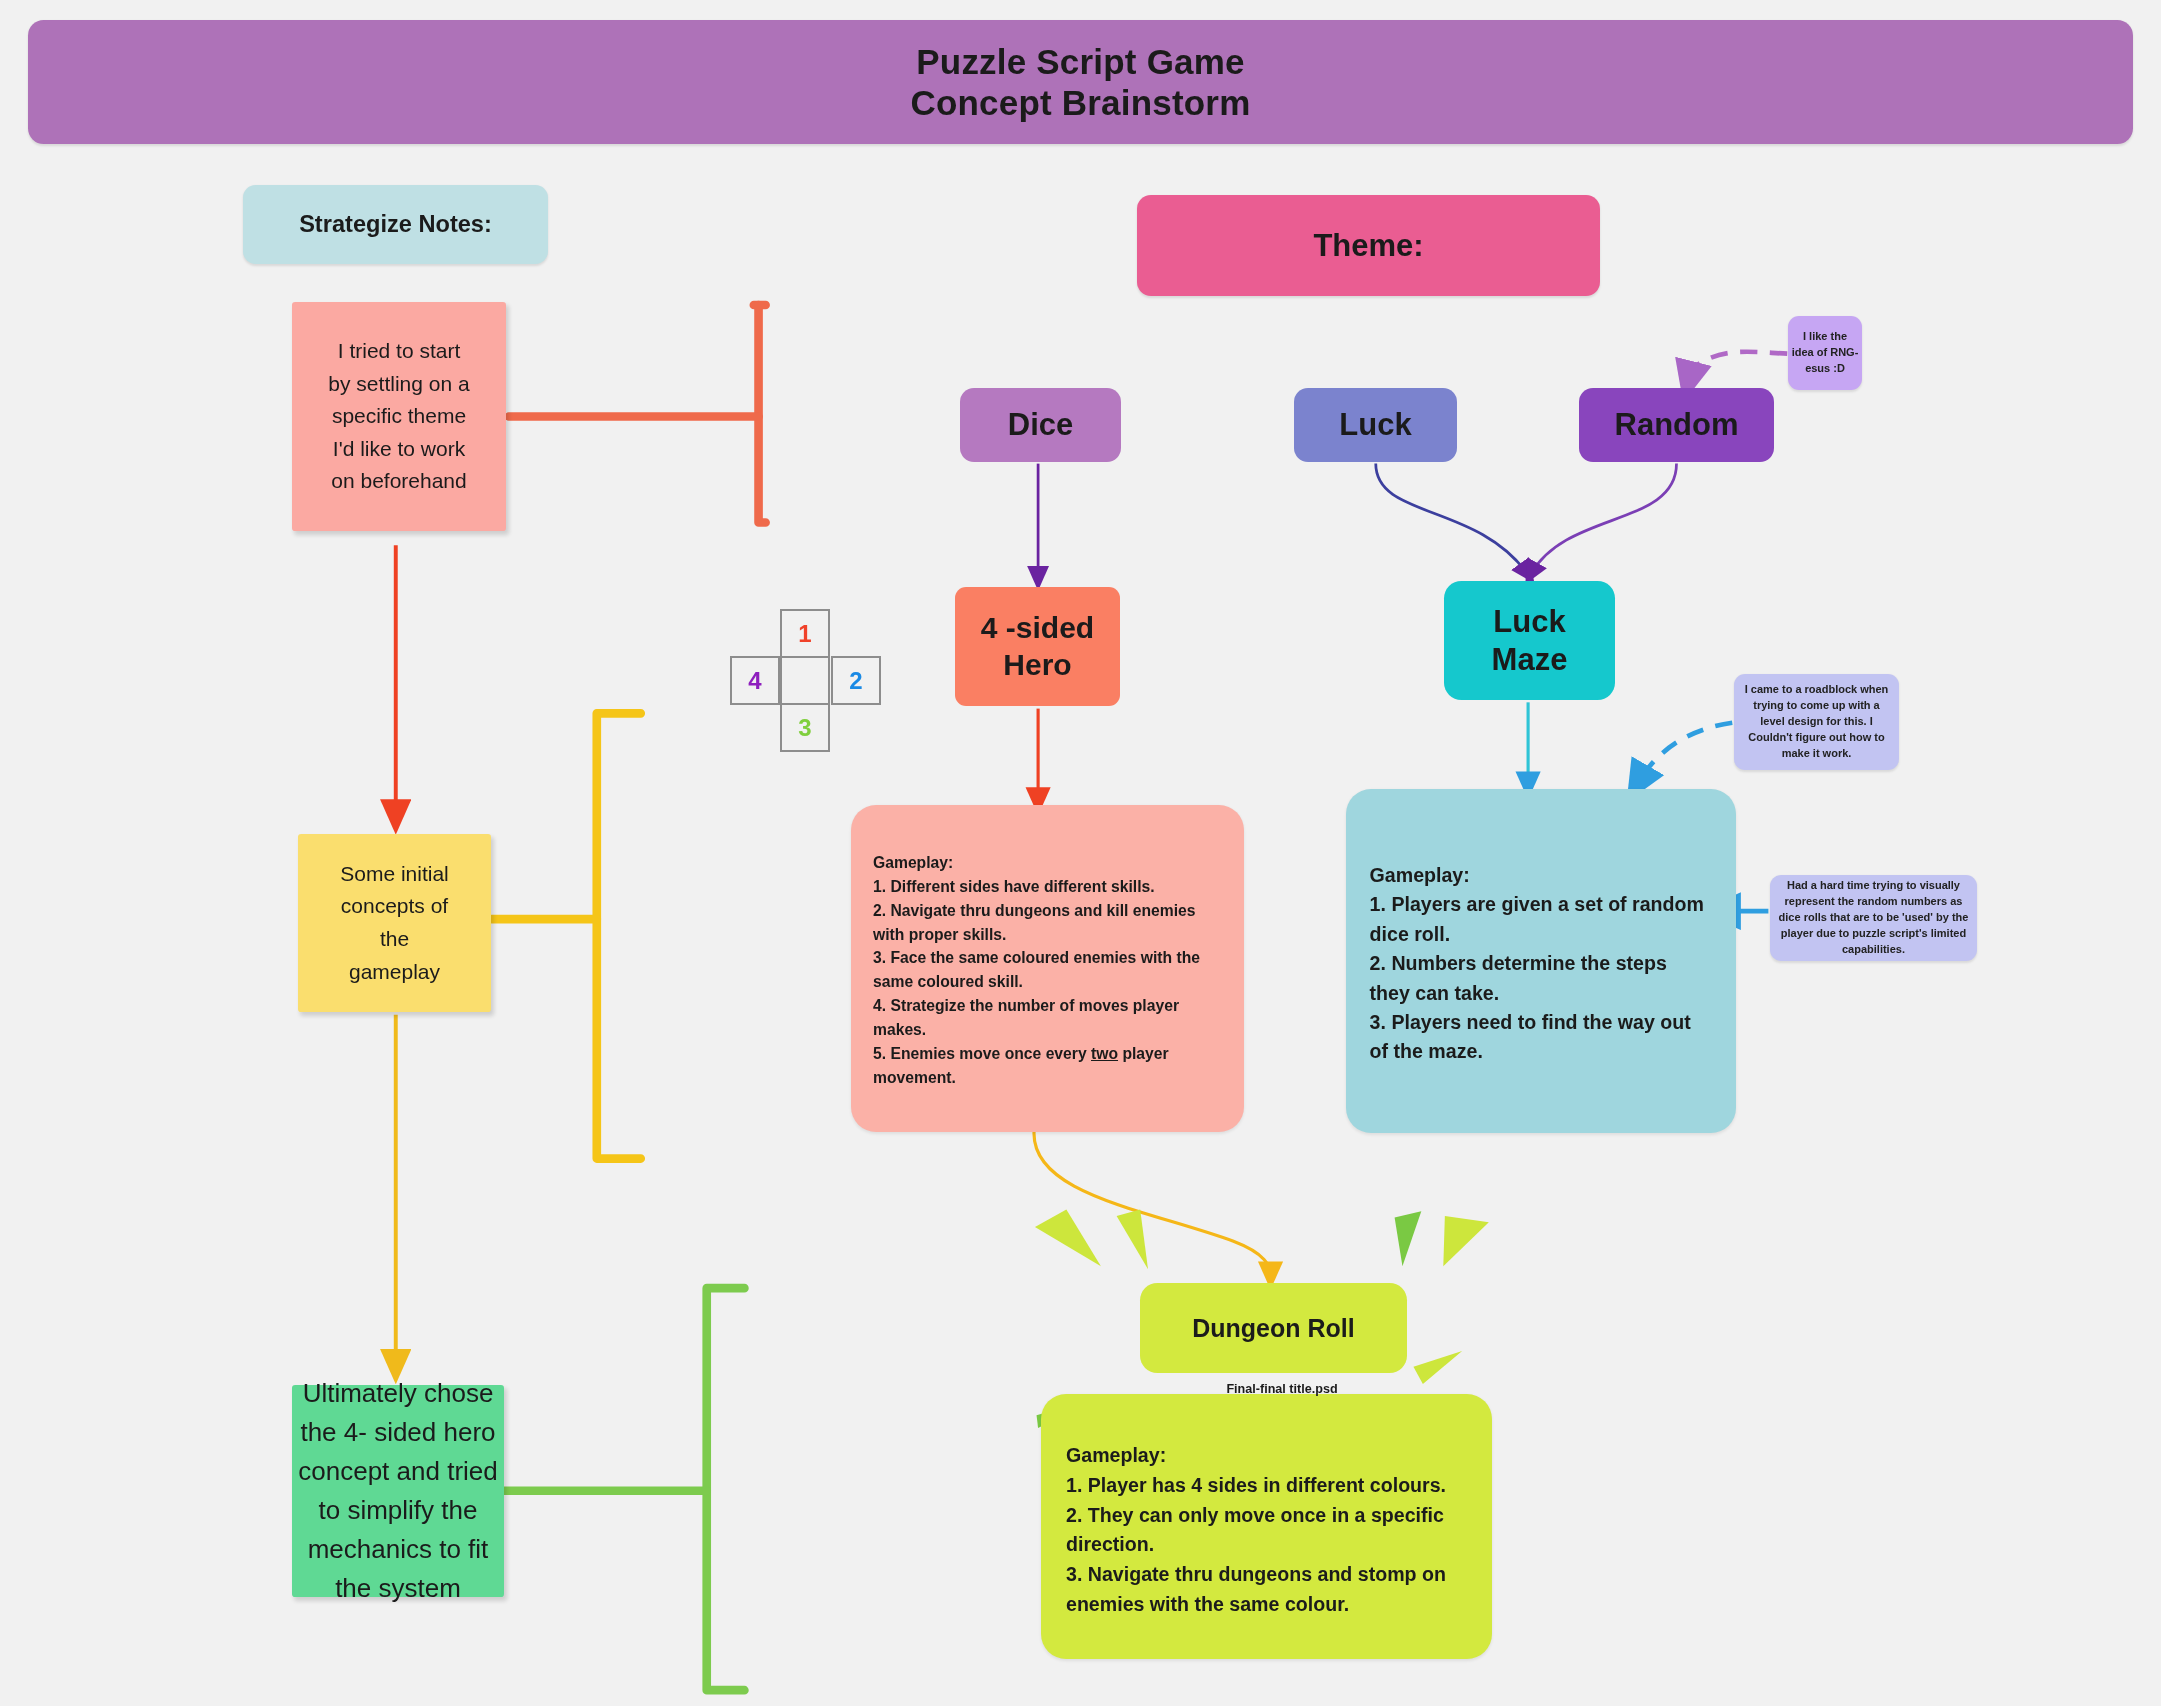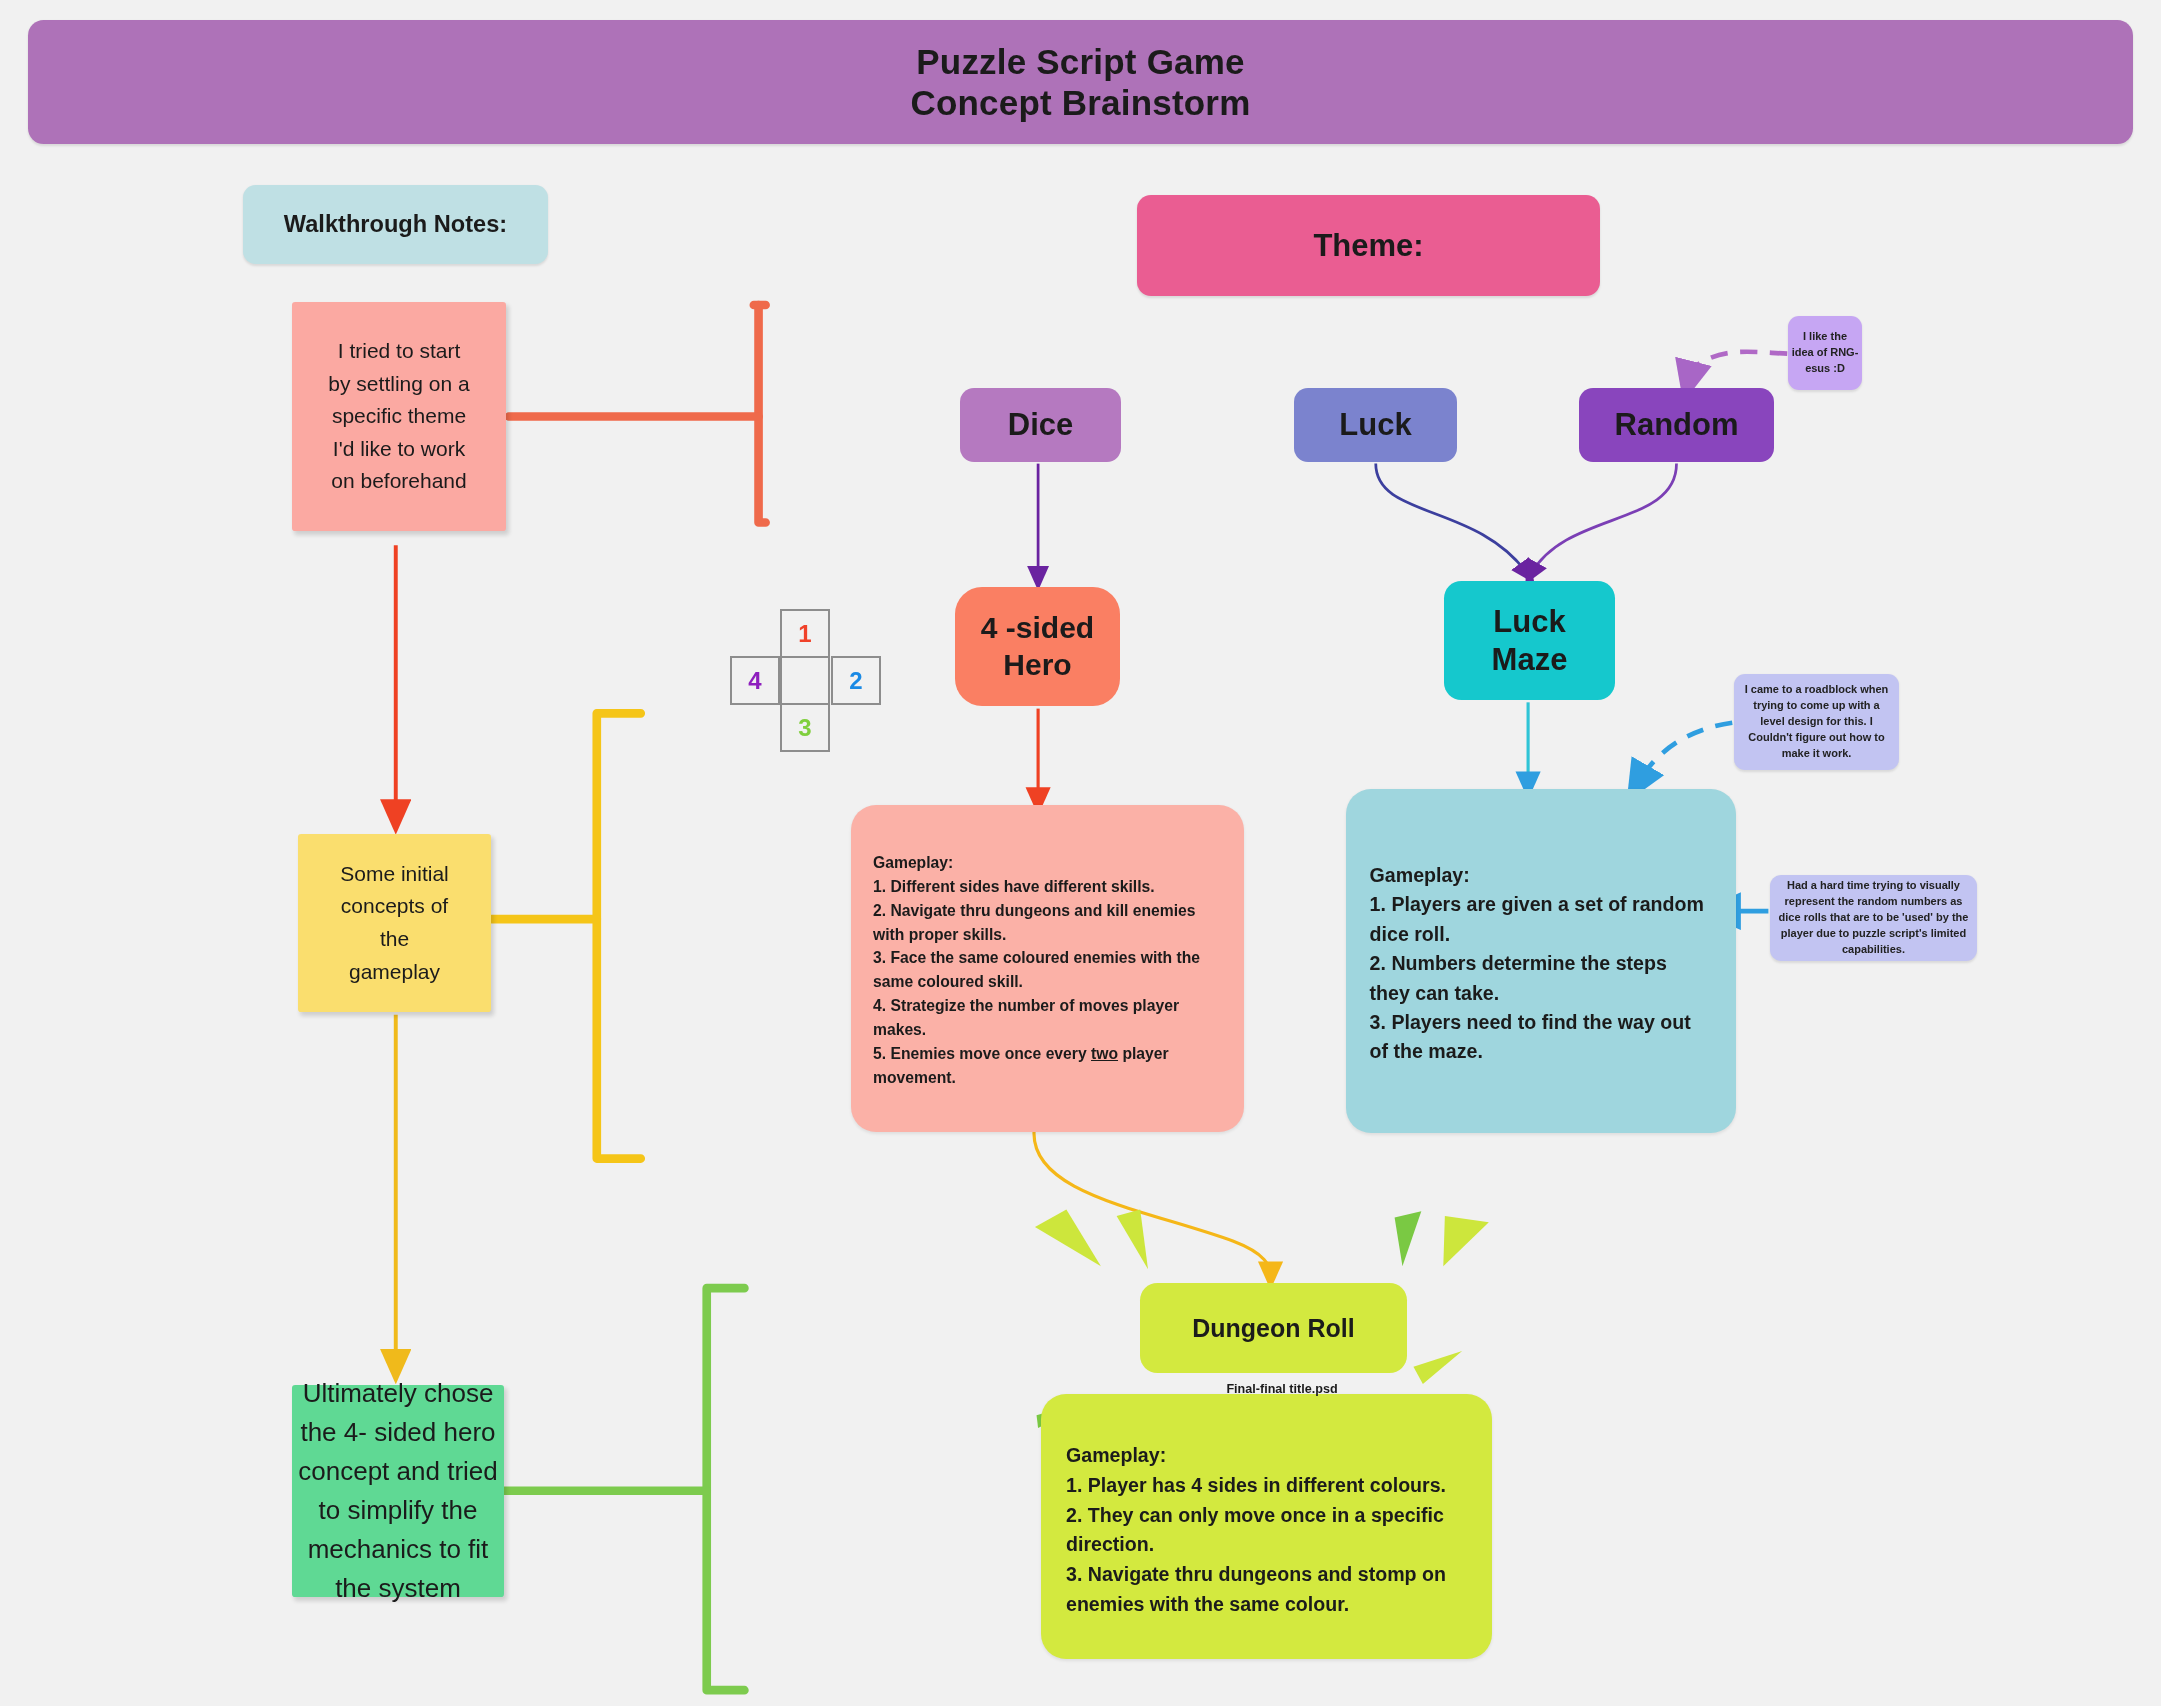--- a/index.html
+++ b/index.html
@@ -57,21 +57,21 @@
     background:#ea5d92;border-radius:14px;
     font-size:31px;font-weight:bold;
     box-shadow:0 1.6px 2.4px rgba(0,0,0,.10);
   }
 
   
   #n-dice{left:960px;top:388px;width:161px;height:74px;background:#b579c0;font-size:31px;font-weight:bold;}
   #n-luck{left:1294px;top:388px;width:163px;height:74px;background:#7b83ce;font-size:31px;font-weight:bold;}
   #n-random{left:1579px;top:388px;width:195px;height:74px;background:#8945bd;font-size:31px;font-weight:bold;}
 
-  #n-hero{left:955px;top:587px;width:165px;height:119px;background:#fa7f63;border-radius:27px;
+  #n-hero{left:955px;top:587px;width:165px;height:119px;background:#fa7f63;border-radius:11px;
           font-size:30px;font-weight:bold;flex-direction:column;line-height:1.22;}
   #n-maze{left:1444px;top:581px;width:171px;height:119px;background:#15c8cd;border-radius:17.3px;
           font-size:31px;font-weight:bold;flex-direction:column;line-height:1.22;}
 
   
   .panel{position:absolute;box-sizing:border-box;border-radius:25px;color:#1b1b1b;
          box-shadow:0 1.6px 3.1px rgba(0,0,0,.08);}
   .panel .body{font-weight:bold;}
   #panel-hero{left:851px;top:805px;width:393px;height:327px;background:#fbb1a7;padding:46px 31px 0 22px;
               font-size:15.7px;line-height:1.52;}
@@ -180,21 +180,21 @@
       <polygon points="1784,1778 1826,1790 1798,1826" fill="#7ac943"></polygon>
     </g>
   </svg>
 
   <div class="node" id="header">
     <span>Puzzle Script Game</span>
     <span>Concept Brainstorm</span>
   </div>
 
   <div class="node" id="walkthrough">
-    <span>Walkthrough Notes:</span>
+    <span>Strategize Notes:</span>
   </div>
 
   <div class="node" id="note-pink">
     <span>I tried to start</span>
     <span>by settling on a</span>
     <span>specific theme</span>
     <span>I'd like to work</span>
     <span>on beforehand</span>
   </div>
 

